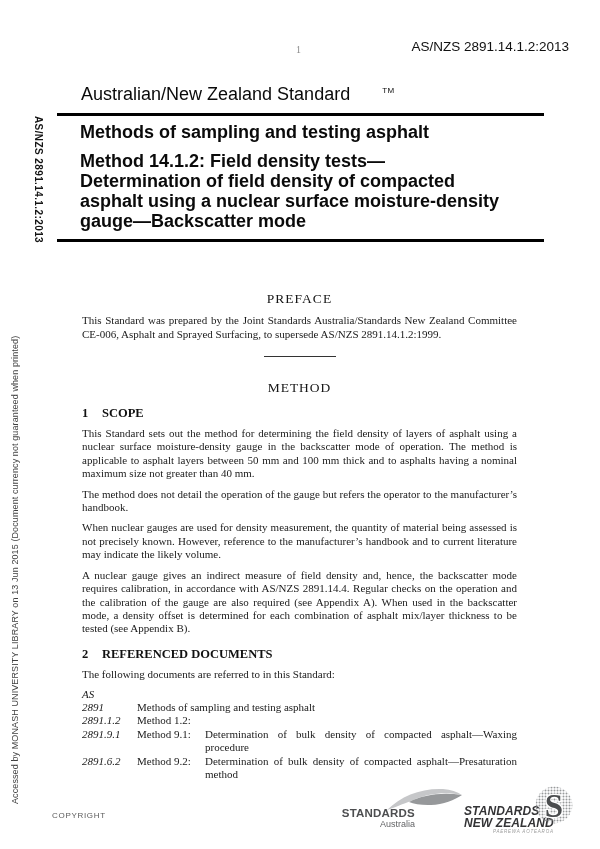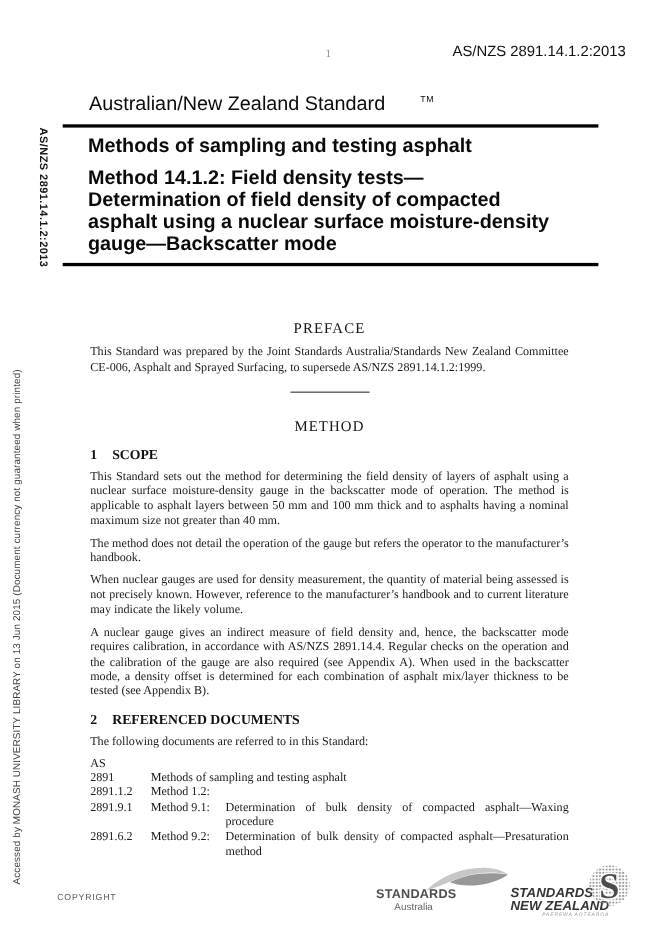--- a/index.html
+++ b/index.html
@@ -71,41 +71,41 @@
     width:72px; height:0; border-top:1px solid #333;
     margin:15px auto 0 auto;
   }
   .method-head { margin-top:24px; }
   .sec-head { margin-top:12px; font-weight:bold; font-size:12.5px; color:#111; }
   .sec-head .sec-num { display:inline-block; width:20px; }
   .para { margin-top:7px; text-align:justify; }
   .ref-intro { margin-top:7px; }
   .doc-list { margin-top:6px; }
   .doc-row { display:flex; }
-  .doc-code-col { width:55px; flex:none; }
+  .doc-code-col { width:55px; flex:none;font-style:italic; }
   .doc-method-col { width:68px; flex:none; }
   .doc-desc-col { flex:1; text-align:justify; }
   .doc-desc-col.merged { text-align:left; }
 
   
   .copyright {
     position:absolute; left:52px; top:811px;
     font-family:"Liberation Sans", sans-serif;
     font-size:8px; letter-spacing:0.7px; color:#5a5a5a;
   }
   .logo-au { position:absolute; left:337px; top:788px; width:128px; height:46px; }
   .logo-au .swoosh { position:absolute; left:48px; top:0; }
   .logo-au .au-text { position:absolute; left:0; top:19px; width:78px; text-align:right; }
   .logo-au .au-name {
     font-family:"Liberation Sans", sans-serif; font-weight:bold;
     font-size:11.5px; color:#4d4e50; letter-spacing:0.2px; line-height:12px;
   }
   .logo-au .au-region {
     font-family:"Liberation Sans", sans-serif;
-    font-size:9px; color:#636466; line-height:10px;text-align:center;
+    font-size:9px; color:#636466; line-height:10px;
   }
   .logo-nz { position:absolute; left:464px; top:786px; width:112px; height:50px; }
   .logo-nz .nz-text {
     position:absolute; left:0; top:20px;
     font-family:"Liberation Sans", sans-serif; font-style:italic; font-weight:bold;
     font-size:12px; line-height:11.5px; color:#343436; letter-spacing:0.1px;
     white-space:nowrap;
   }
   .logo-nz .nz-tagline {
     display:block; font-weight:normal; font-style:italic;

